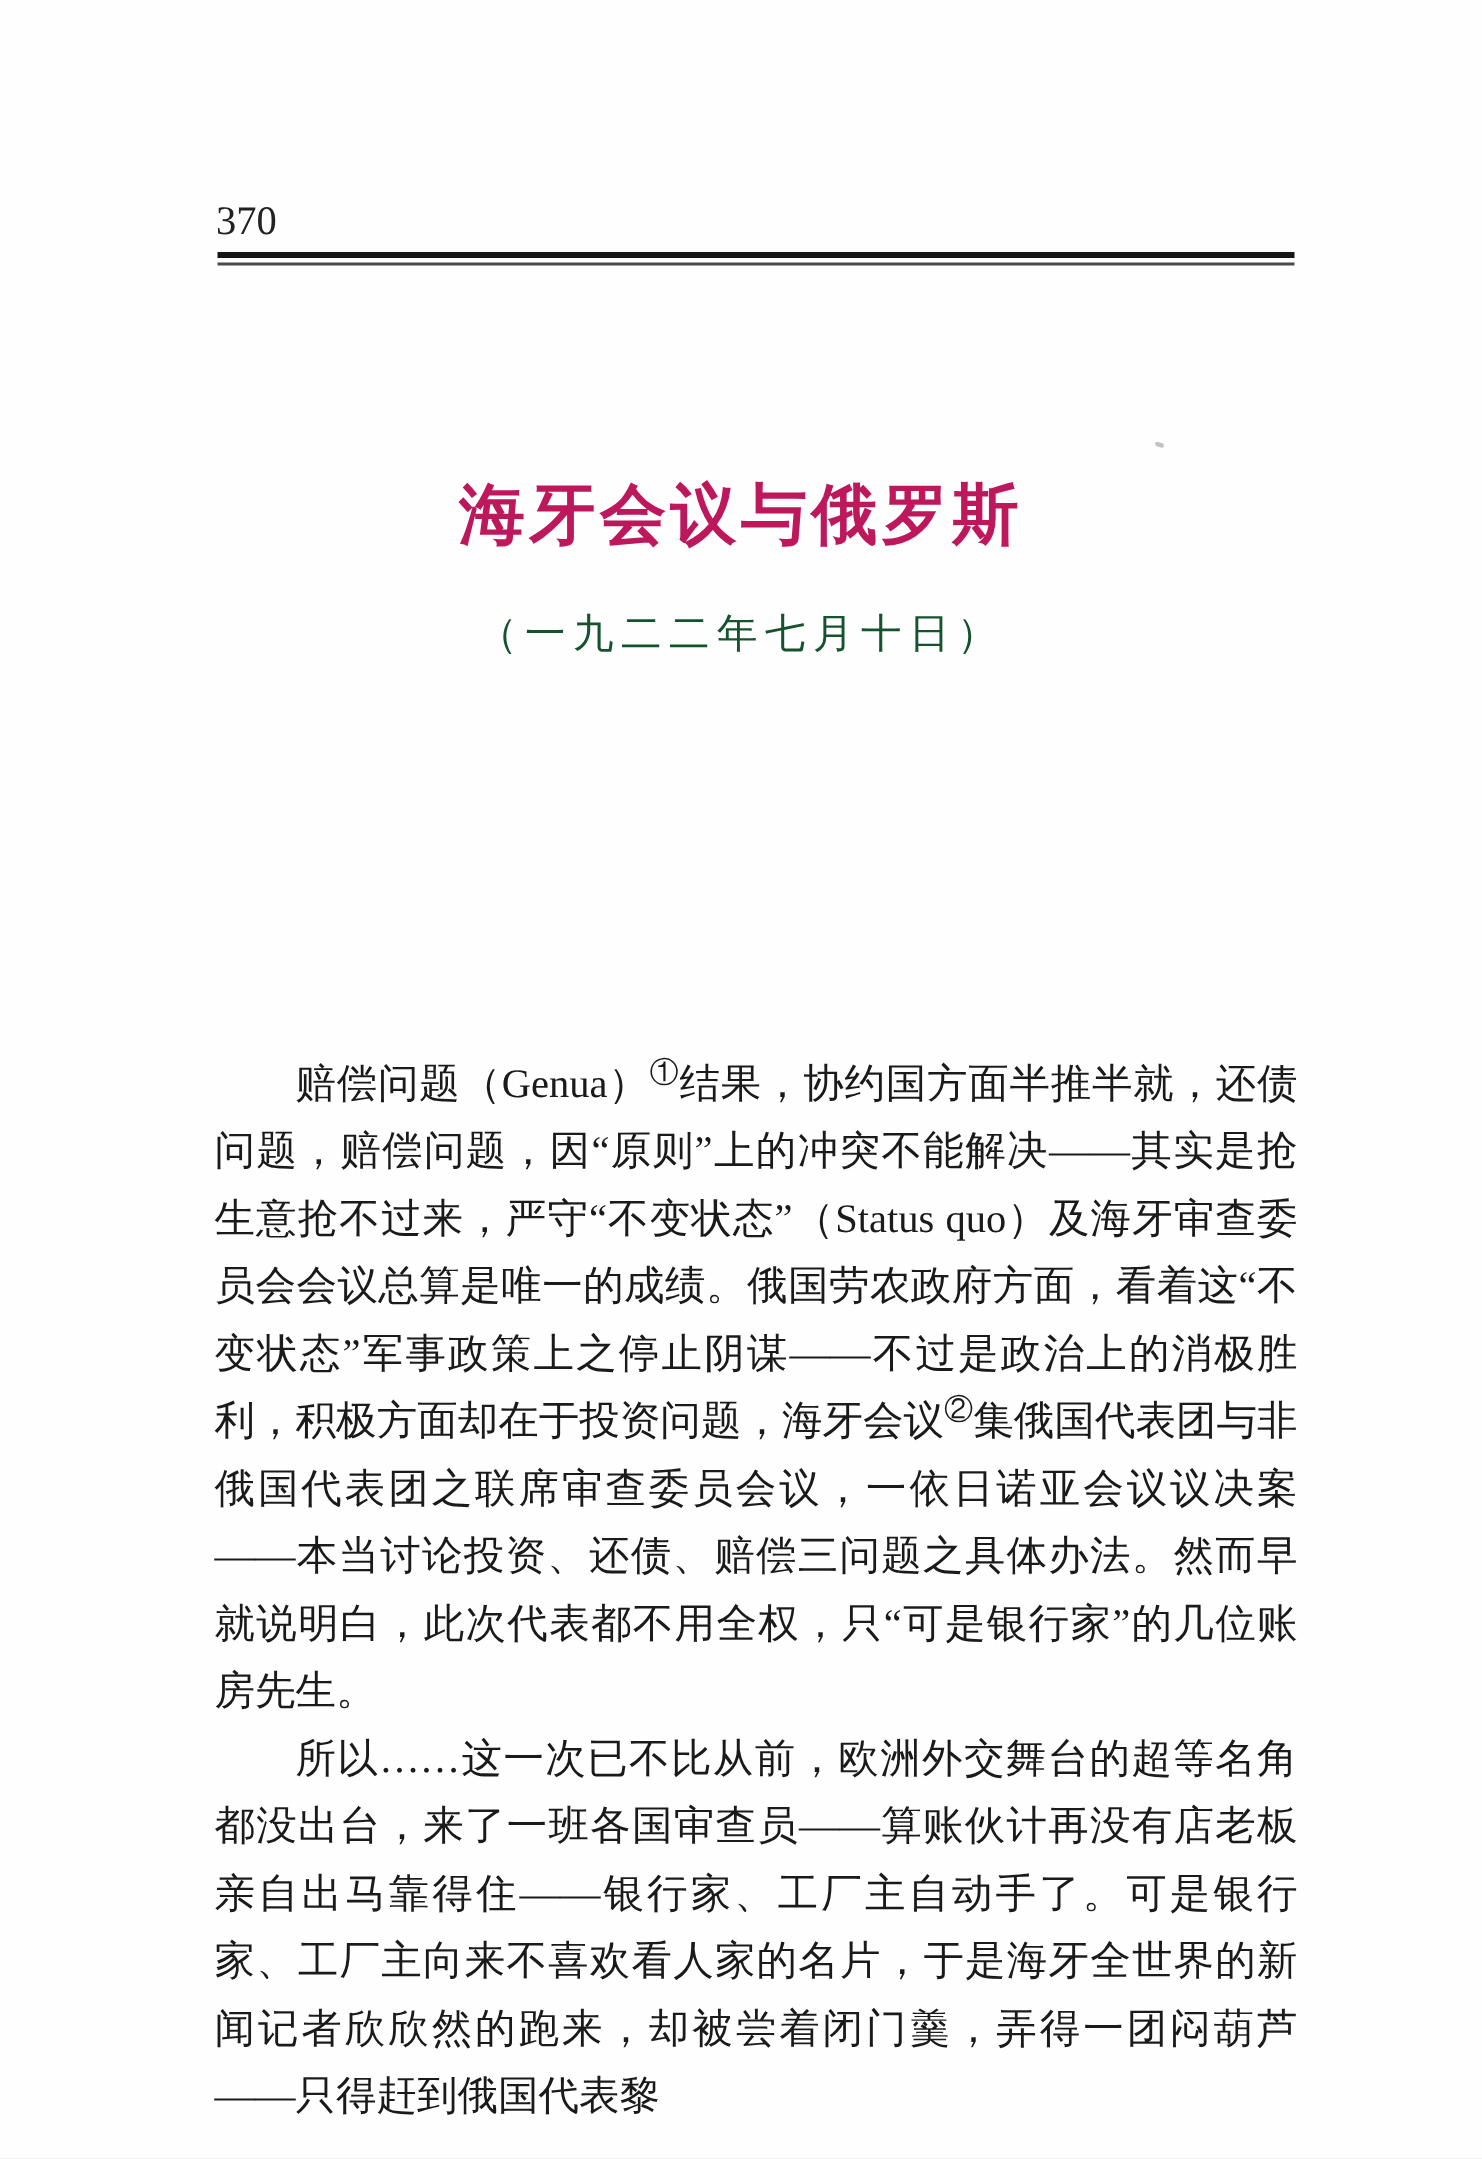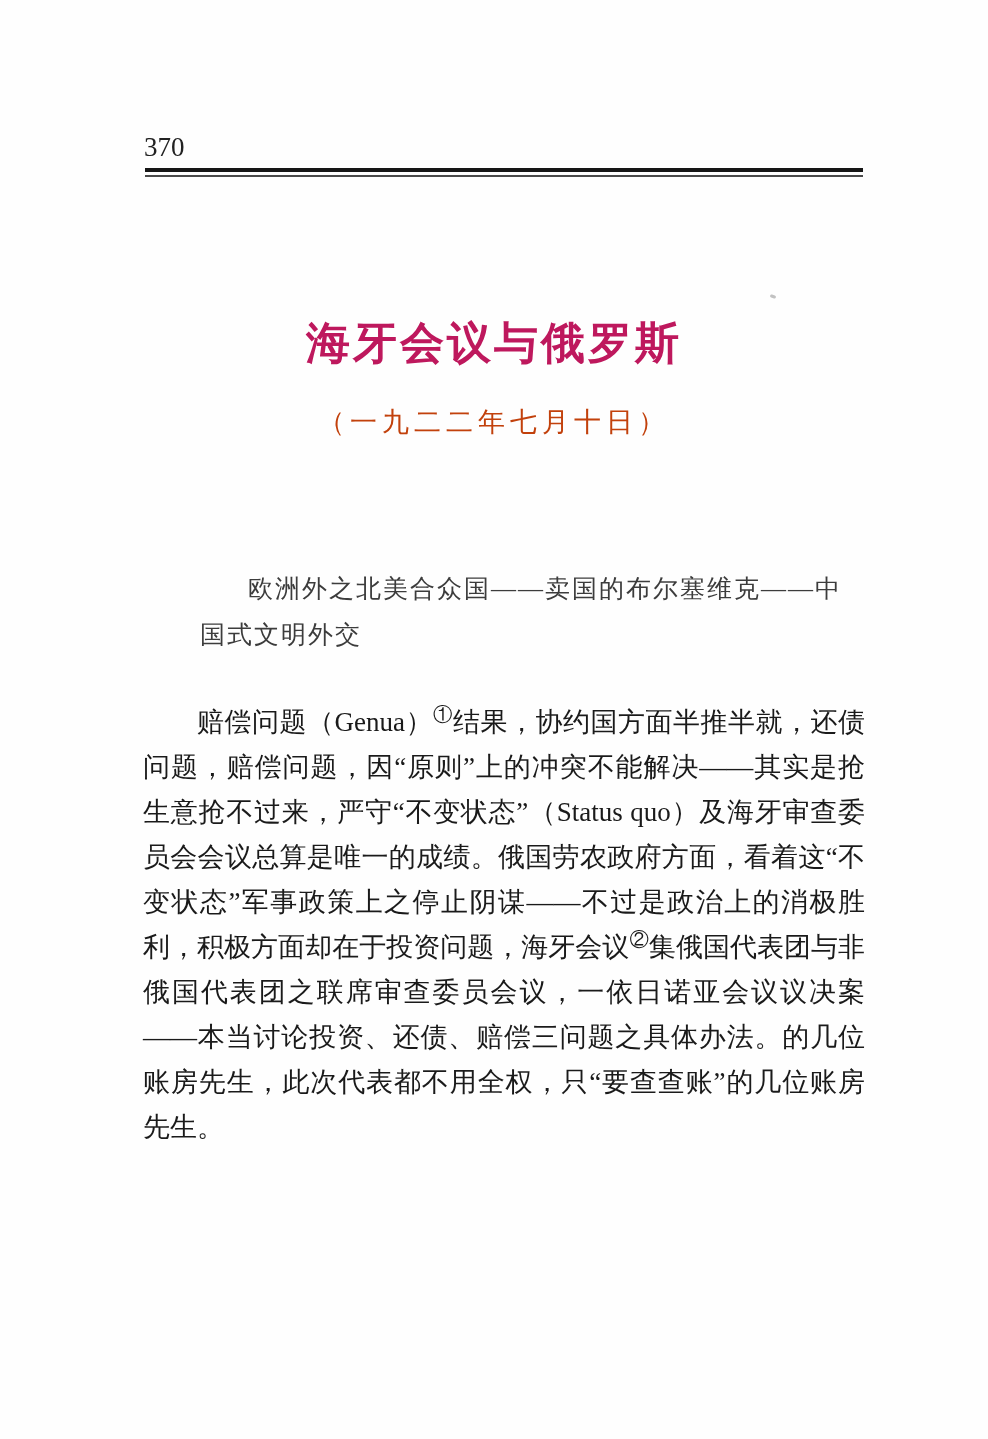--- a/index.html
+++ b/index.html
@@ -60,21 +60,21 @@
   .article-date {
     position: absolute;
     left: 0;
     top: 405px;
     width: 100%;
     text-align: center;
     font-size: 27px;
     line-height: 34px;
     letter-spacing: 5px;
     font-weight: normal;
-    color: #c2410c;
+    color: #14532d;
   }
   .article-abstract {
     position: absolute;
     left: 200px;
     top: 566px;
     width: 645px;
     font-size: 25px;
     line-height: 46px;
     letter-spacing: 2px;
     text-indent: 48px;
@@ -110,19 +110,19 @@
   <div class="page-number">370</div>
 
   <div class="header-rule"></div>
 
   <div class="scan-speck"></div>
 
   <h1 class="article-title">海牙会议与俄罗斯</h1>
 
   <div class="article-date">（一九二二年七月十日）</div>
 
-  <div class="article-abstract">欧洲外之北美合众国——卖国的布尔塞维克——中国式文明外交</div>
 
   <div class="article-body">
-    <p><span>赔偿问题（Genua）</span><sup class="footnote-ref">①</sup><span>结果，协约国方面半推半就，还债问题，赔偿问题，因“原则”上的冲突不能解决——其实是抢生意抢不过来，严守“不变状态”（Status quo）及海牙审查委员会会议总算是唯一的成绩。俄国劳农政府方面，看着这“不变状态”军事政策上之停止阴谋——不过是政治上的消极胜利，积极方面却在于投资问题，海牙会议</span><sup class="footnote-ref">②</sup><span>集俄国代表团与非俄国代表团之联席审查委员会议，一依日诺亚会议议决案——本当讨论投资、还债、赔偿三问题之具体办法。的几位账房先生，此次代表都不用全权，只“要查查账”的几位账房先生。</span></p>
+    <p><span>赔偿问题（Genua）</span><sup class="footnote-ref">①</sup><span>结果，协约国方面半推半就，还债问题，赔偿问题，因“原则”上的冲突不能解决——其实是抢生意抢不过来，严守“不变状态”（Status quo）及海牙审查委员会会议总算是唯一的成绩。俄国劳农政府方面，看着这“不变状态”军事政策上之停止阴谋——不过是政治上的消极胜利，积极方面却在于投资问题，海牙会议</span><sup class="footnote-ref">②</sup><span>集俄国代表团与非俄国代表团之联席审查委员会议，一依日诺亚会议议决案——本当讨论投资、还债、赔偿三问题之具体办法。然而早就说明白，此次代表都不用全权，只“可是银行家”的几位账房先生。</span></p>
+    <p><span>所以……这一次已不比从前，欧洲外交舞台的超等名角都没出台，来了一班各国审查员——算账伙计再没有店老板亲自出马靠得住——银行家、工厂主自动手了。可是银行家、工厂主向来不喜欢看人家的名片，于是海牙全世界的新闻记者欣欣然的跑来，却被尝着闭门羹，弄得一团闷葫芦——只得赶到俄国代表黎</span></p>
   </div>
 
 </div>
 
 </body></html>

